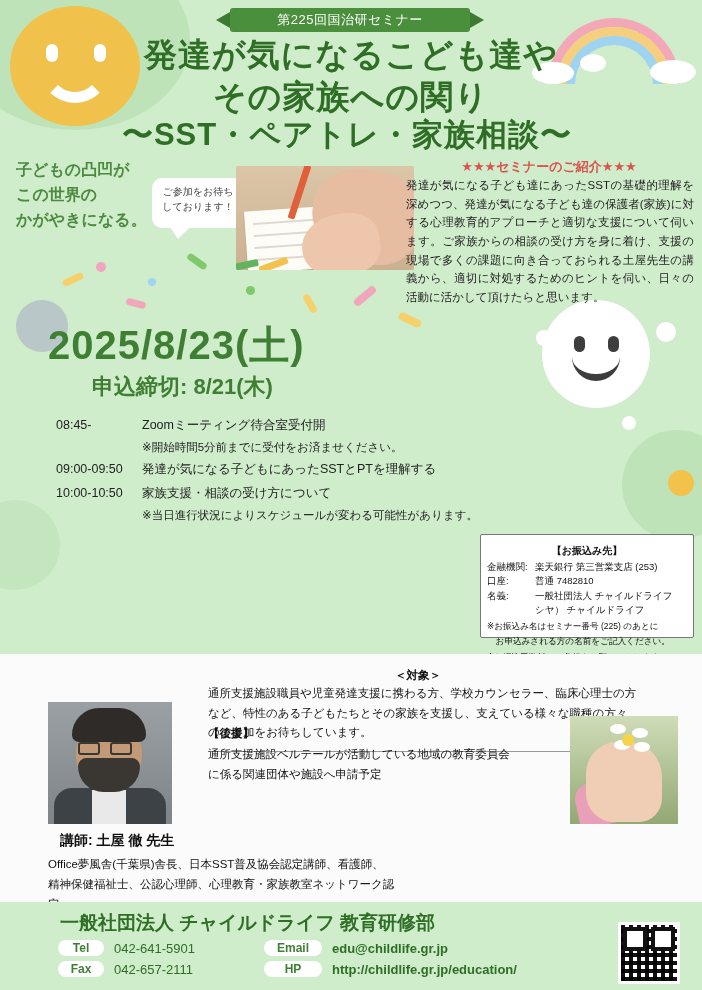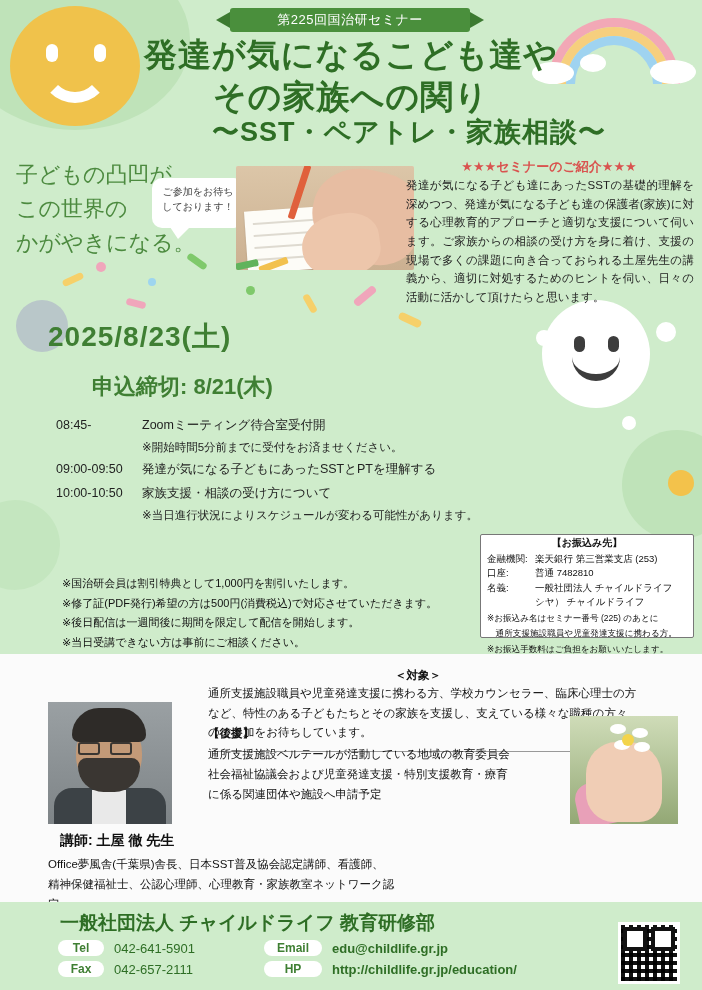--- a/index.html
+++ b/index.html
@@ -55,29 +55,29 @@
     border-top:8px solid transparent; border-bottom:8px solid transparent;
   }
   .ribbon::before { left:-14px; border-right:14px solid #3d7a32; }
   .ribbon::after { right:-14px; border-left:14px solid #3d7a32; }
   .title {
     position:absolute; left:86px; top:34px; width:530px;
     text-align:center; color:#2e6e25; font-weight:bold;
     font-size:33px; line-height:1.28; letter-spacing:1px;
   }
   .subtitle {
-    position:absolute; left:76px; top:114px; width:530px;
-    text-align:right; color:#2e6e25; font-weight:bold;
-    font-size:27px; letter-spacing:1px;
+    position:absolute; left:82px; top:114px; width:530px;
+    text-align:center; color:#2e6e25; font-weight:bold;
+    font-size:31px; letter-spacing:1px;
   }
 
   
   .catch {
     position:absolute; left:16px; top:158px; width:190px;
-    color:#4c8a3f; font-size:22px; line-height:1.55; font-weight:normal;
+    color:#4c8a3f; font-size:16px; line-height:1.55; font-weight:bold;
   }
   .bubble {
     position:absolute; left:152px; top:178px; width:92px; height:50px;
     background:#fff; border-radius:10px; font-size:10px; color:#444;
     padding:7px 6px; line-height:1.45; text-align:center;
   }
   .bubble::after{
     content:""; position:absolute; left:18px; bottom:-11px;
     border-left:8px solid transparent; border-right:12px solid transparent;
     border-top:12px solid #fff;
@@ -101,21 +101,21 @@
     text-align:center; color:#d9534f; font-weight:bold; font-size:13px;
   }
   .intro-body {
     position:absolute; left:406px; top:176px; width:288px;
     font-size:11.5px; color:#222; line-height:1.62; text-align:justify;
   }
 
   
   .date {
     position:absolute; left:48px; top:318px;
-    color:#3f7f33; font-weight:bold; font-size:28px; letter-spacing:1px;
+    color:#3f7f33; font-weight:bold; font-size:40px; letter-spacing:1px;
   }
   .deadline {
     position:absolute; left:92px; top:372px;
     color:#3f7f33; font-weight:bold; font-size:22px;
   }
 
   
   .schedule {
     position:absolute; left:56px; top:414px; width:420px;
     font-size:12.5px; color:#1f1f1f; line-height:1.85;
@@ -130,21 +130,21 @@
   }
   .notes {
     position:absolute; left:62px; top:574px; width:420px;
     font-size:11px; color:#111; line-height:1.78;
   }
 
   
   .bank {
     position:absolute; left:480px; top:534px; width:214px; height:104px;
     background:#fff; border:1px solid #777; border-radius:2px;
-    font-size:9.5px; color:#111; padding:0 6px; line-height:1.5;
+    font-size:9.5px; color:#111; padding:8px 6px; line-height:1.5;
   }
   .bank-title { text-align:center; font-weight:bold; margin-bottom:2px; font-size:10px; }
   .bank-row { display:flex; }
   .bank-row .k { width:48px; flex:none; }
   .bank-note { font-size:8.6px; line-height:1.45; margin-top:3px; }
 
   
   .lower {
     position:absolute; left:0; top:654px; width:702px; height:248px;
     background:#fbfbfb;
@@ -320,47 +320,41 @@
   <div class="deadline">申込締切: 8/21(木)</div>
 
   <div class="schedule">
     <div class="sch-row"><span class="sch-time">08:45-</span><span>Zoomミーティング待合室受付開</span></div>
     <div class="sch-row sch-note"><span class="sch-time"></span><span>※開始時間5分前までに受付をお済ませください。</span></div>
     <div class="sch-row"><span class="sch-time">09:00-09:50</span><span>発達が気になる子どもにあったSSTとPTを理解する</span></div>
     <div class="sch-row"><span class="sch-time">10:00-10:50</span><span>家族支援・相談の受け方について</span></div>
     <div class="sch-row sch-note"><span class="sch-time"></span><span>※当日進行状況によりスケジュールが変わる可能性があります。</span></div>
   </div>
 
-  <div class="notes">
-    <div>※国治研会員は割引特典として1,000円を割引いたします。</div>
-    <div>※修了証(PDF発行)希望の方は500円(消費税込)で対応させていただきます。</div>
-    <div>※後日配信は一週間後に期間を限定して配信を開始します。</div>
-    <div>※当日受講できない方は事前にご相談ください。</div>
-  </div>
 
   <div class="bank">
     <div class="bank-title">【お振込み先】</div>
     <div class="bank-row">
         <span class="k">金融機関:</span>
         <span>楽天銀行 第三営業支店 (253)</span>
       </div>
     <div class="bank-row">
         <span class="k">口座:</span>
         <span>普通 7482810</span>
       </div>
     <div class="bank-row">
         <span class="k">名義:</span>
         <span>一般社団法人 チャイルドライフ</span>
       </div>
     <div class="bank-row">
         <span class="k"></span>
         <span>シヤ） チャイルドライフ</span>
       </div>
     <div class="bank-note">※お振込み名はセミナー番号 (225) のあとに</div>
-    <div class="bank-note">　通所支援施設職員や児童発達支援に携わる方。</div>
+    <div class="bank-note">　お申込みされる方の名前をご記入ください。</div>
     <div class="bank-note">※お振込手数料はご負担をお願いいたします。</div>
   </div>
 
   <div class="lower"></div>
 
   <div class="lecturer-photo">
     <div class="lp-bg"></div>
     <div class="lp-body"></div>
     <div class="lp-shirt"></div>
     <div class="lp-head"></div>
@@ -369,21 +363,20 @@
     <div class="lp-glass" style="left:62px;"></div>
     <div class="lp-beard"></div>
   </div>
 
   <div class="target-head">＜対象＞</div>
   <div class="target-body">通所支援施設職員や児童発達支援に携わる方、学校カウンセラー、臨床心理士の方など、特性のある子どもたちとその家族を支援し、支えている様々な職種の方々のご参加をお待ちしています。</div>
 
   <div class="support-head">【後援】</div>
   <div class="support-body">
     <div>通所支援施設ベルテールが活動している地域の教育委員会</div>
-    <div>社会福祉協議会および児童発達支援・特別支援教育・療育</div>
     <div>に係る関連団体や施設へ申請予定</div>
   </div>
 
   <div class="photo-flower">
     <div class="pf-bg"></div>
     <div class="pf-sleeve"></div>
     <div class="pf-hand"></div>
     <div class="pf-petal" style="left:40px;top:8px;"></div>
     <div class="pf-petal" style="left:62px;top:12px;"></div>
     <div class="pf-petal" style="left:44px;top:24px;"></div>

